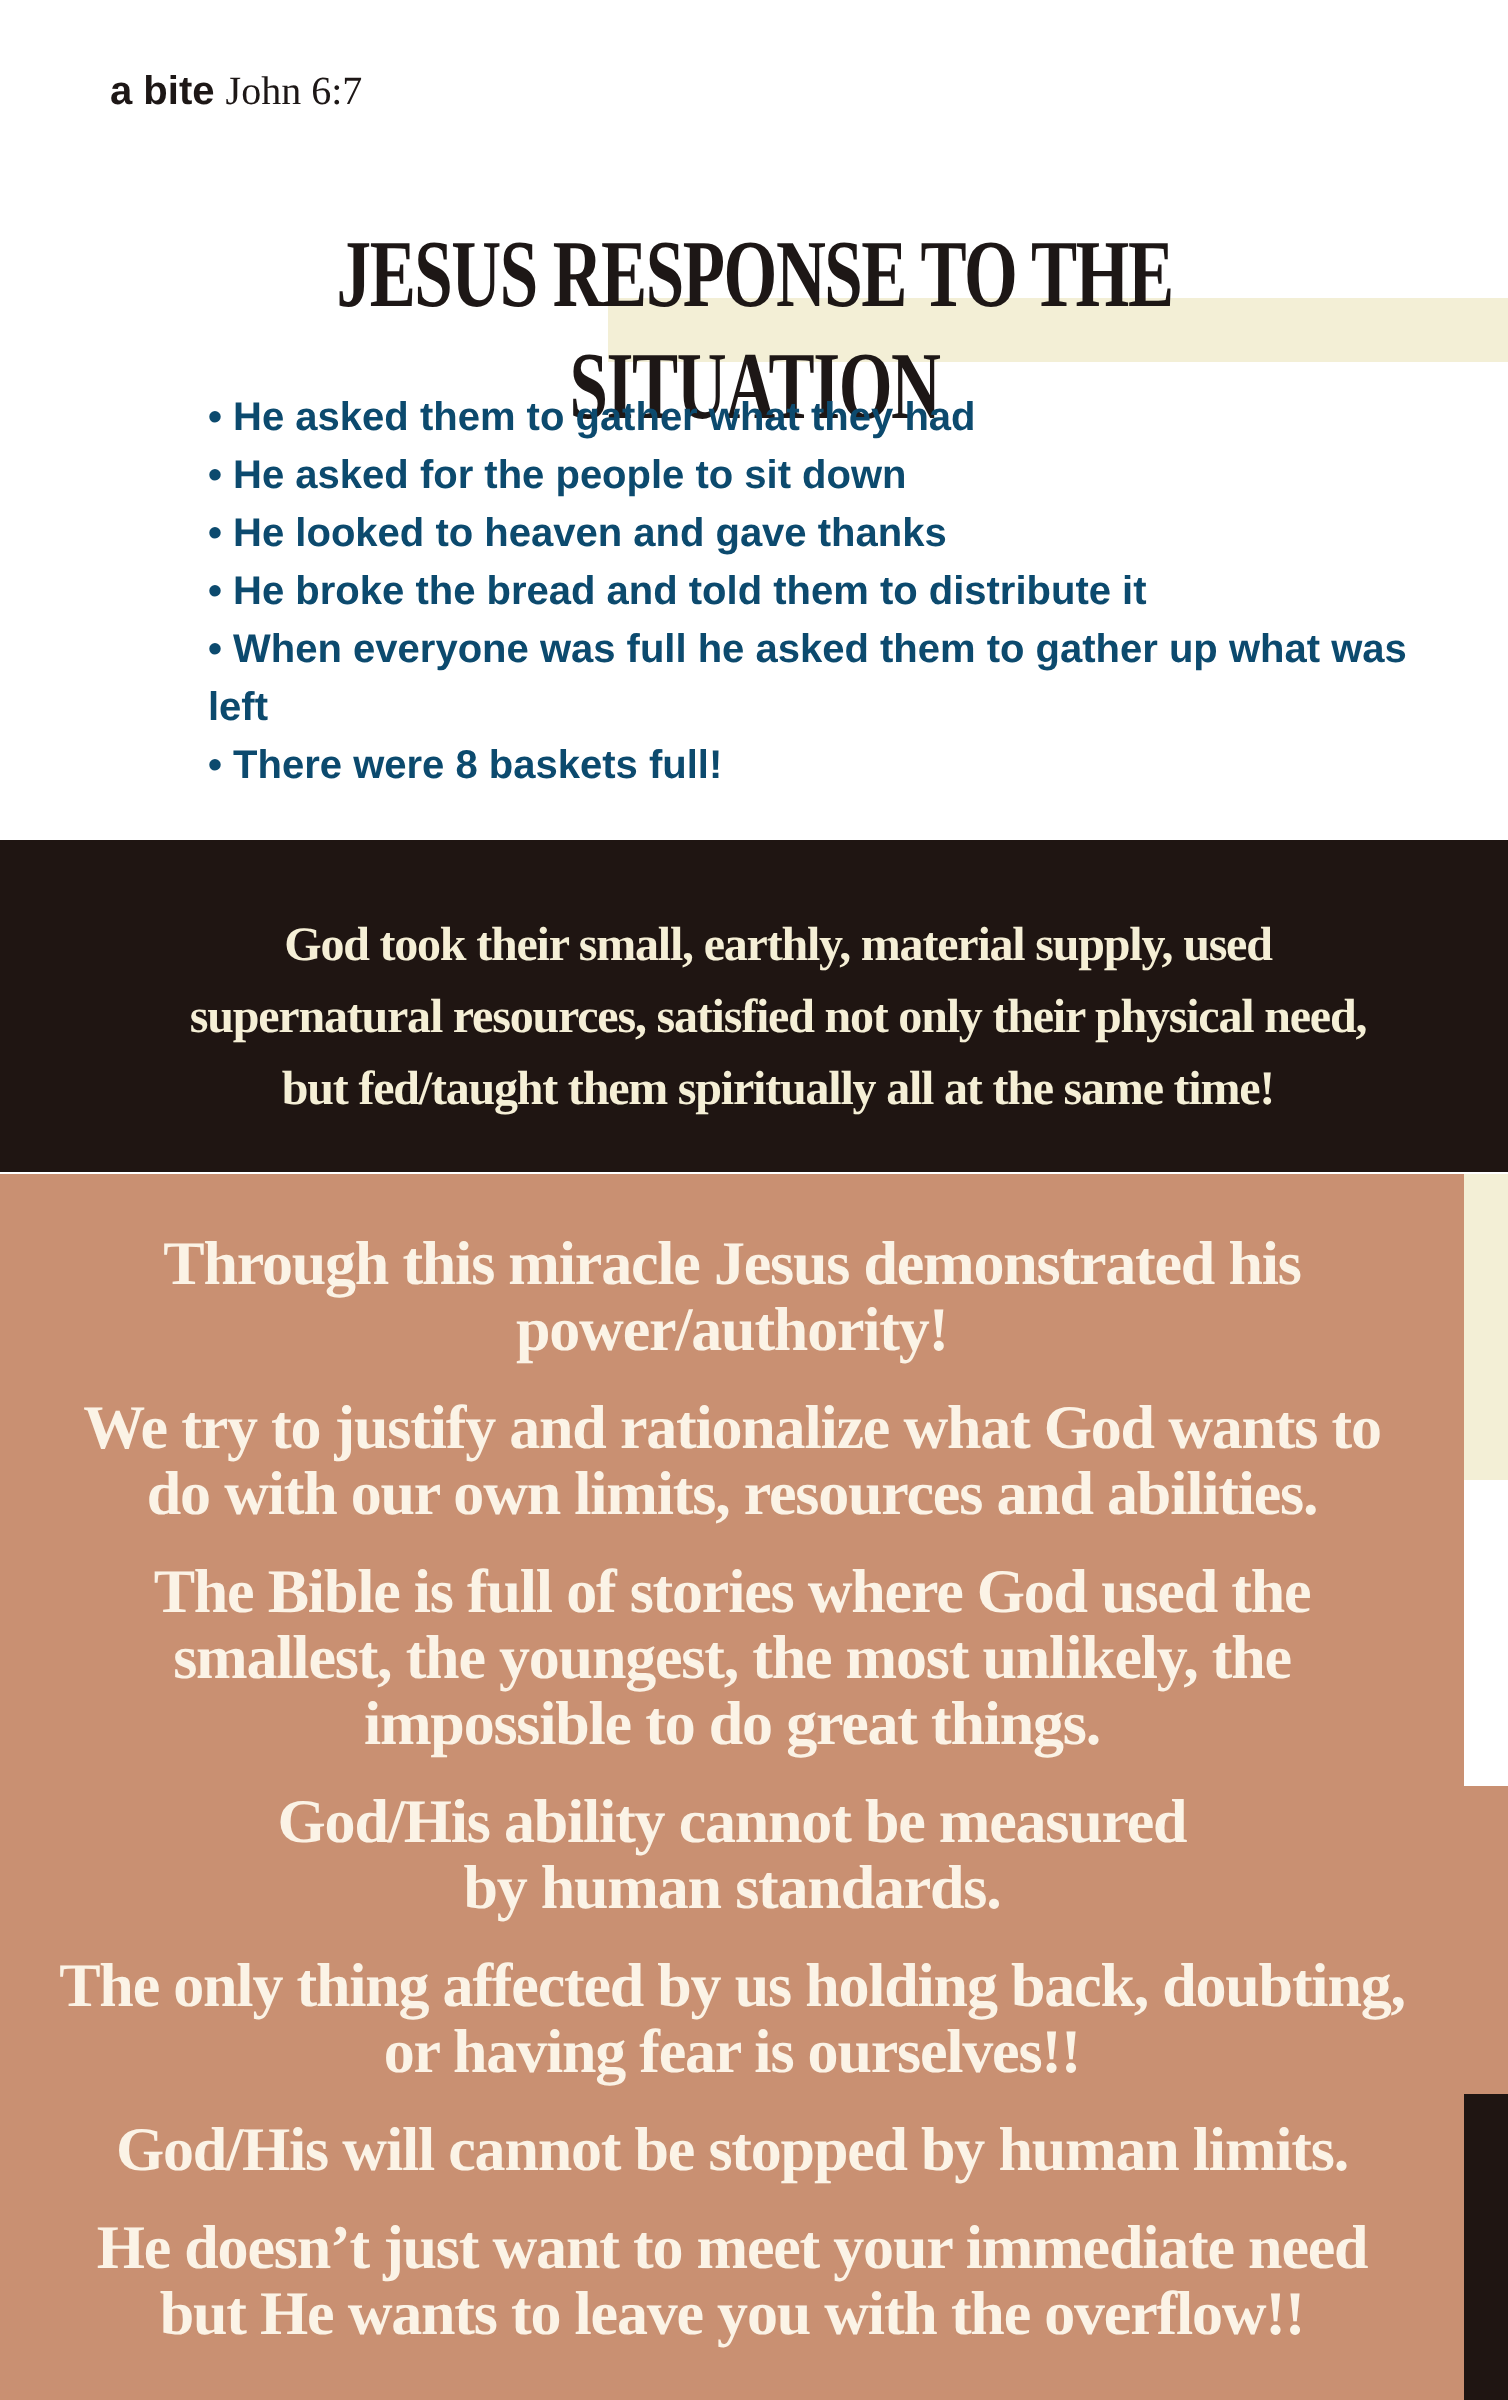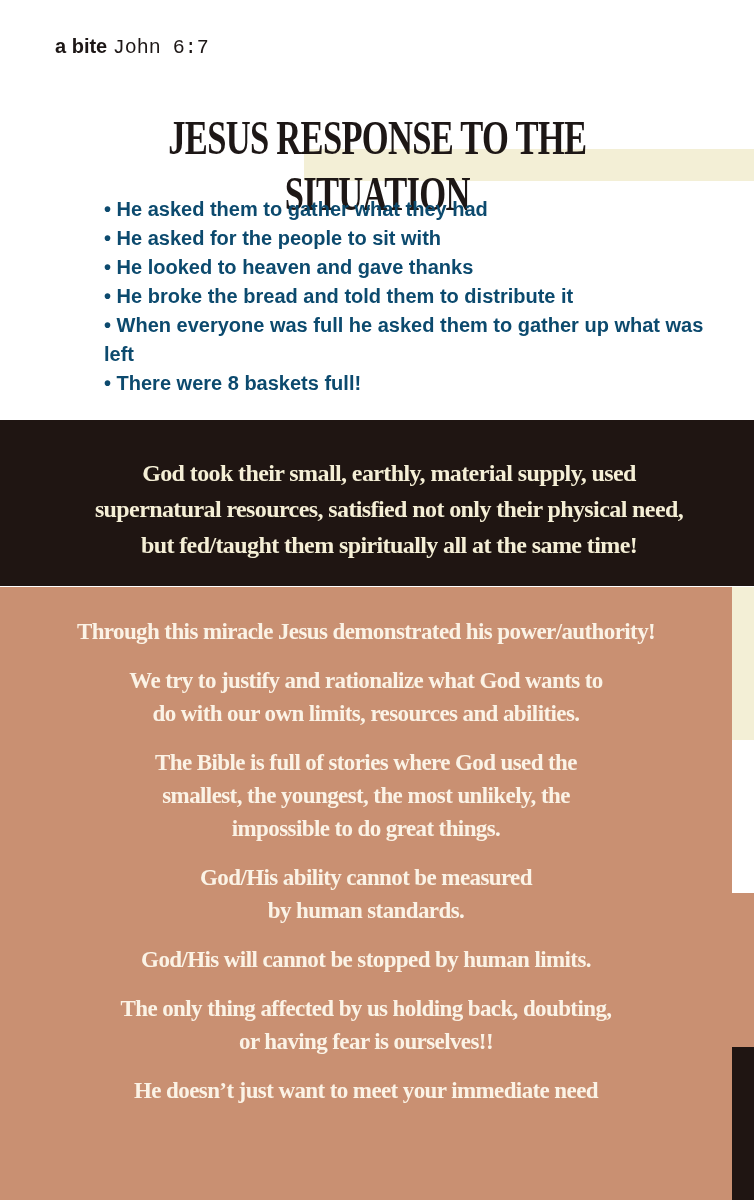--- a/index.html
+++ b/index.html
@@ -1,47 +1,47 @@
 <!DOCTYPE html>
 <html><head>
 <meta charset="utf-8">
 <style>
   html, body { margin:0; padding:0; }
   body { width:754px; height:1200px; position:relative; overflow:hidden; background:#ffffff; }
   .page { position:absolute; inset:0; }
   .top { position:absolute; left:0; top:0; width:754px; height:420px; background:#ffffff; }
   .intro { position:absolute; left:55px; top:33px; font-family:"Liberation Sans", sans-serif; font-size:20px; font-weight:bold; color:#1d1716; line-height:26px; }
-  .intro .ref { font-family:Liberation Mono, monospace; font-weight:normal; }
+  .intro .ref { font-family:Liberation Serif, serif; font-weight:normal; }
   .hl-band { position:absolute; left:304px; top:149px; width:450px; height:32px; background:#f3efd6; }
   .heading { position:absolute; left:0; top:110px; width:754px; text-align:center; font-family:"Liberation Serif", serif; font-weight:bold; font-size:48px; color:#1d1716; letter-spacing:-1px; transform:scaleX(0.72); transform-origin:378px 0; line-height:56px; }
   .bullets { position:absolute; left:104px; top:195px; width:600px; font-family:"Liberation Sans", sans-serif; font-size:20px; font-weight:bold; color:#0c4a6e; line-height:29px; }
   .bullets div { margin:0; }
   .dark { position:absolute; left:0; top:420px; width:754px; height:166px; background:#1f1512; }
   .dark-text { position:absolute; left:0; top:455px; width:754px; text-align:center; font-family:"Liberation Serif", serif; font-weight:bold; font-size:24px; color:#f5efd6; line-height:36px; letter-spacing:-0.6px;padding-left:12px; }
   .tan { position:absolute; left:0; top:587px; width:732px; height:613px; background:#c99072; }
   .stripe-yellow { position:absolute; left:732px; top:587px; width:22px; height:153px; background:#f3efd6; }
   .stripe-white { position:absolute; left:732px; top:740px; width:22px; height:153px; background:#ffffff; }
   .stripe-tan { position:absolute; left:732px; top:893px; width:22px; height:154px; background:#c99072; }
   .stripe-dark { position:absolute; left:732px; top:1047px; width:22px; height:153px; background:#1f1512; }
-  .tan-text { position:absolute; left:0; top:615px; width:732px; text-align:center; font-family:"Liberation Serif", serif; font-weight:bold; font-size:23px; color:#fbf3e6; line-height:33px; letter-spacing:-0.6px; }
+  .tan-text { position:absolute; left:0; top:615px; width:732px; text-align:center; font-family:"Liberation Serif", serif; font-weight:bold; font-size:31px; color:#fbf3e6; line-height:33px; letter-spacing:-0.6px; }
   .tan-text p { margin:0 0 16px 0; }
 </style>
 </head>
 <body>
 
 <div class="page">
   <div class="top">
     <div class="intro">
       <div><span>a bite </span><span class="ref">John 6:7</span></div>
     </div>
     <div class="hl-band"></div>
     <div class="heading">JESUS RESPONSE TO THE SITUATION</div>
     <div class="bullets">
       <div>• He asked them to gather what they had</div>
-      <div>• He asked for the people to sit with</div>
+      <div>• He asked for the people to sit down</div>
       <div>• He looked to heaven and gave thanks</div>
       <div>• He broke the bread and told them to distribute it</div>
       <div>• When everyone was full he asked them to gather up what was left</div>
       <div>• There were 8 baskets full!</div>
     </div>
   </div>
 
   <div class="dark"></div>
   <div class="dark-text">
     <div>God took their small, earthly, material supply, used</div>
@@ -66,23 +66,24 @@
     <p>
       <span>The Bible is full of stories where God used the</span><br>
       <span>smallest, the youngest, the most unlikely, the</span><br>
       <span>impossible to do great things.</span>
     </p>
     <p>
       <span>God/His ability cannot be measured</span><br>
       <span>by human standards.</span>
     </p>
     <p>
-      <span>God/His will cannot be stopped by human limits.</span>
-    </p>
-    <p>
       <span>The only thing affected by us holding back, doubting,</span><br>
       <span>or having fear is ourselves!!</span>
     </p>
     <p>
+      <span>God/His will cannot be stopped by human limits.</span>
+    </p>
+    <p>
       <span>He doesn’t just want to meet your immediate need</span><br>
+      <span>but He wants to leave you with the overflow!!</span>
     </p>
   </div>
 </div>
 
 </body></html>

